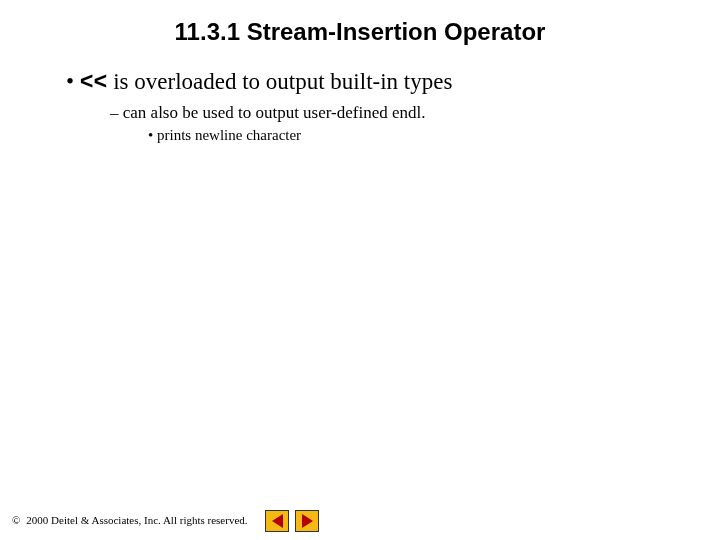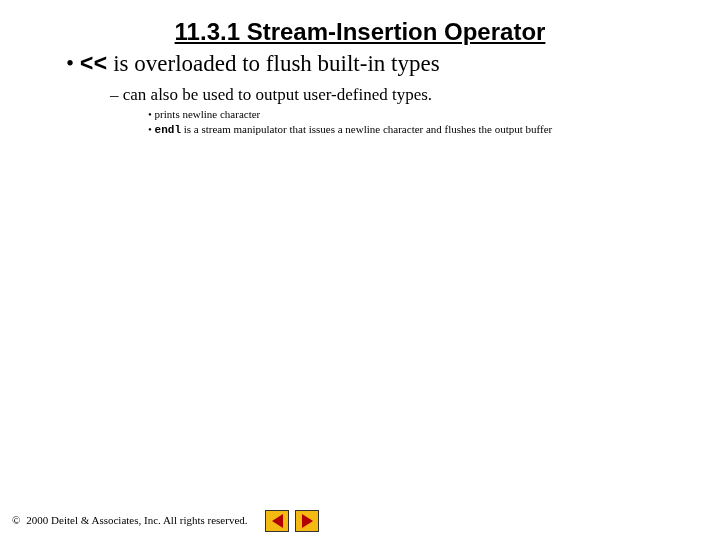--- a/index.html
+++ b/index.html
@@ -13,22 +13,21 @@
     overflow: hidden;
   }
   .slide {
     padding: 18px 40px 0 40px;
   }
   .title {
     text-align: center;
     font-family: Arial, Helvetica, sans-serif;
     font-weight: bold;
     font-size: 24px;
-    margin-bottom: 4px;
-    text-decoration: underline;
+    margin-bottom: 22px;
   }
   .level1 {
     margin-left: 26px;
     font-size: 23px;
     line-height: 1.25;
     margin-bottom: 4px;
   }
   .bullet-dot::before {
     content: "• ";
   }
@@ -37,21 +36,21 @@
     font-size: 17px;
     line-height: 1.35;
     text-indent: -14px;
     padding-left: 14px;
   }
   .level2::before {
     content: "– ";
   }
   .level3 {
     margin-left: 108px;
-    font-size: 11px;
+    font-size: 15px;
     line-height: 1.4;
     text-indent: -12px;
     padding-left: 12px;
     padding-right: 40px;
   }
   .level3::before {
     content: "• ";
   }
   .code {
     font-family: "Courier New", Courier, monospace;
@@ -96,36 +95,33 @@
     border-left: 11px solid #b30000;
   }
 </style>
 </head>
 <body>
 
 <div class="slide">
   <div class="title">11.3.1   Stream-Insertion Operator</div>
 
   <div class="level1 bullet-dot">
-    <span class="code">&lt;&lt;</span><span> is overloaded to flush built-in types</span>
+    <span class="code">&lt;&lt;</span><span> is overloaded to output built-in types</span>
   </div>
 
   <div class="level2">
-    <span>can also be used to output user-defined types.</span>
+    <span>can also be used to output user-defined endl.</span>
   </div>
 
 
   <div class="level3">
     <span>prints newline character</span>
   </div>
 
 
-  <div class="level3">
-    <span class="code">endl</span><span> is a stream manipulator that issues a newline character and flushes the output buffer</span>
-  </div>
 
 
 </div>
 
 <div class="footer">
   <span>©</span>
   <span>2000 Deitel &amp; Associates, Inc.  All rights reserved.</span>
 </div>
 
 <div class="nav">

